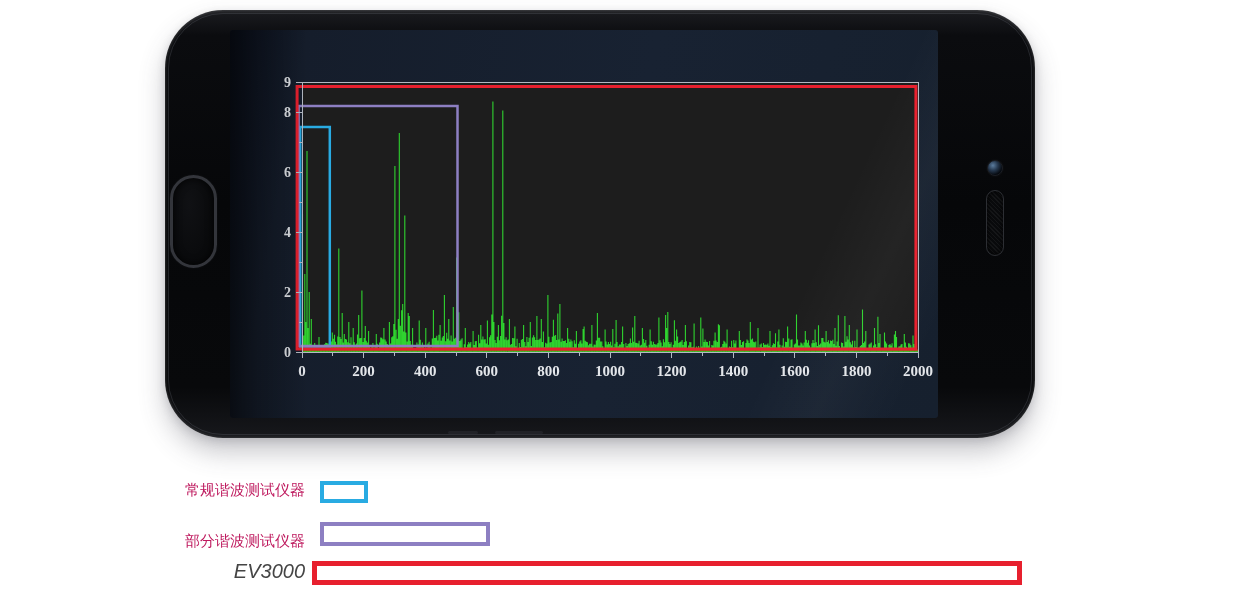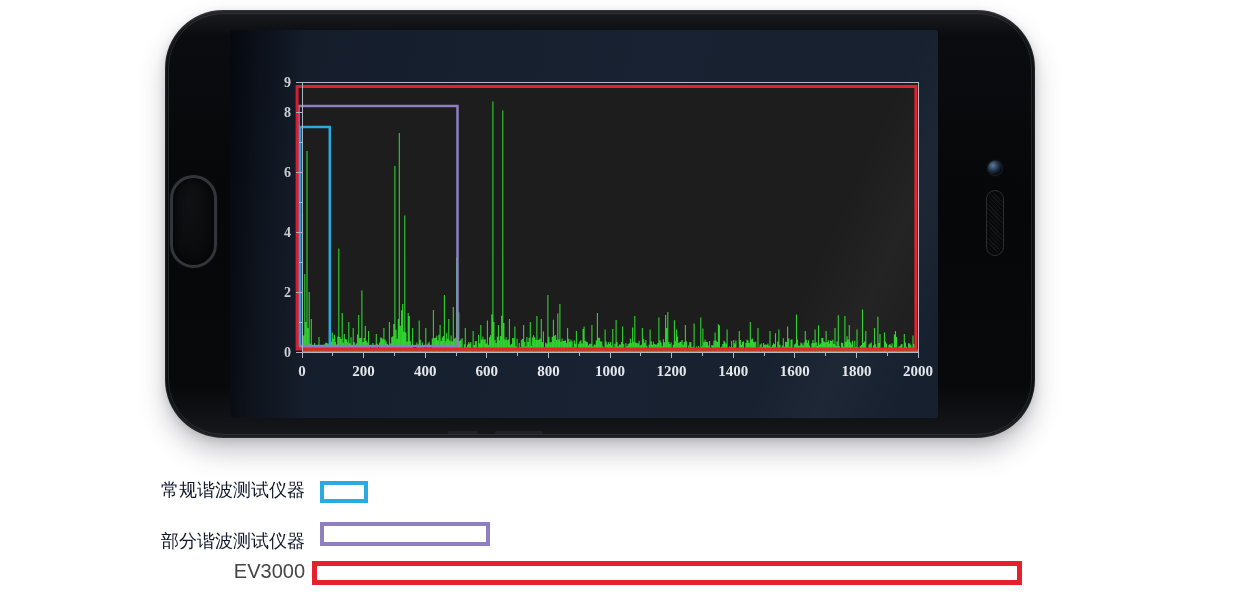--- a/index.html
+++ b/index.html
@@ -74,23 +74,23 @@
     font-weight:bold;font-size:15px;
   }
   .ytick-label{
     font-family:"Liberation Serif","DejaVu Serif",serif;
     font-weight:bold;font-size:14px;
   }
 
   
   .legend-label{
     position:absolute;left:90px;width:215px;text-align:right;
-    color:#0f172a;font-size:18px;line-height:22px;white-space:nowrap;
+    color:#be185d;font-size:15px;line-height:22px;white-space:nowrap;
   }
-  .legend-label.ev{font-size:20px;color:#454545;}
+  .legend-label.ev{font-size:20px;color:#454545;font-style:italic;}
   .legend-swatch{position:absolute;background:#ffffff;}
   .swatch-0{left:320px;top:481px;width:40px;height:14px;border:4px solid #29abe2;}
   .swatch-1{left:320px;top:522px;width:162px;height:16px;border:4px solid #8d7fc2;}
   .swatch-2{left:312px;top:561px;width:700px;height:14px;border:5px solid #e7202e;}
   .label-0{top:479px;}
   .label-1{top:530px;}
   .label-2{top:560px;}
 </style>
 </head>
 <body>

